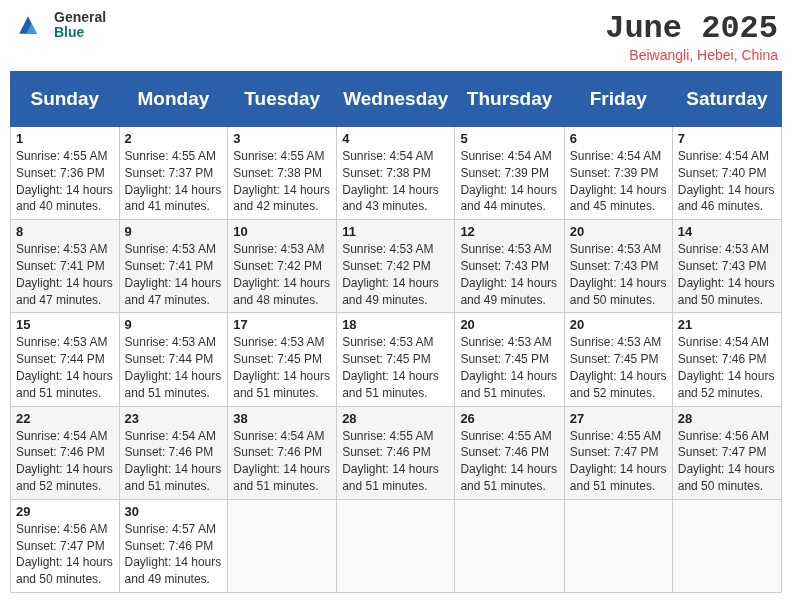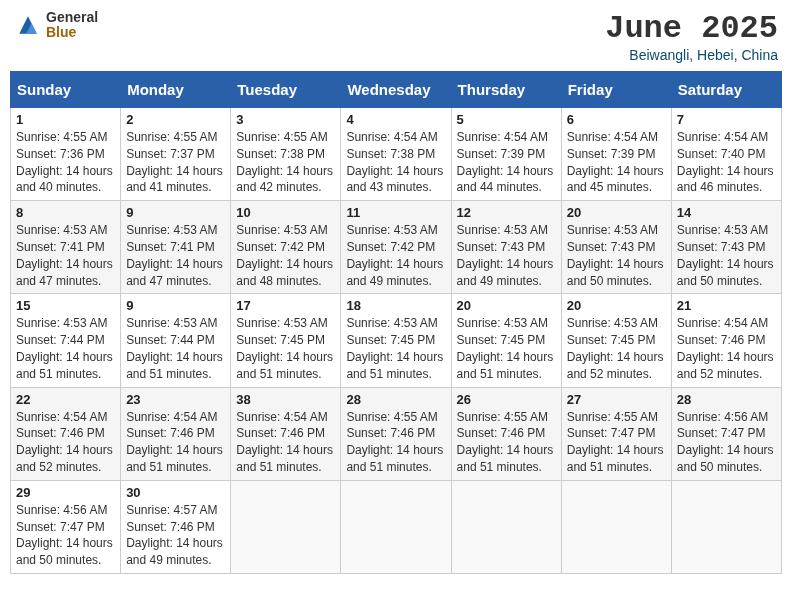--- a/index.html
+++ b/index.html
@@ -13,60 +13,60 @@
     .header {
       display: flex;
       justify-content: space-between;
       align-items: flex-start;
       margin-bottom: 8px;
       padding: 0 4px;
     }
     .logo {
       display: flex;
       align-items: center;
-      gap: 2px;
+      gap: 10px;
     }
     .logo-text {
       display: flex;
       flex-direction: column;
       font-size: 14px;
       font-weight: bold;
       line-height: 1.1;
     }
     .logo-general { color: #333; }
-    .logo-blue { color: #a16207; }
+    .logo-blue { color: #0f766e; }
     .logo-icon {
       width: 28px;
       height: 28px;
       margin-right: 2px;
     }
     .title-block {
       text-align: right;
     }
     .month-title {
       font-size: 32px;
       font-weight: bold;
       color: #333;
       font-family: Liberation Mono, monospace;
     }
     .location {
       font-size: 14px;
-      color: #0c4a6e;
+      color: #ef4444;
     }
     table {
       width: 100%;
       border-collapse: collapse;
       font-size: 11px;
     }
     thead th {
       background-color: #2a5faa;
       color: #fff;
-      text-align: left;
-      padding: 9px 6px;
-      font-size: 15px;
+      text-align: center;
+      padding: 16px 6px;
+      font-size: 19px;
       font-weight: bold;
       border: 1px solid #2a5faa;
     }
     tbody td {
       border: 1px solid #ccc;
       vertical-align: top;
       padding: 4px 5px;
       width: 14.28%;
       min-height: 80px;
       height: 88px;

